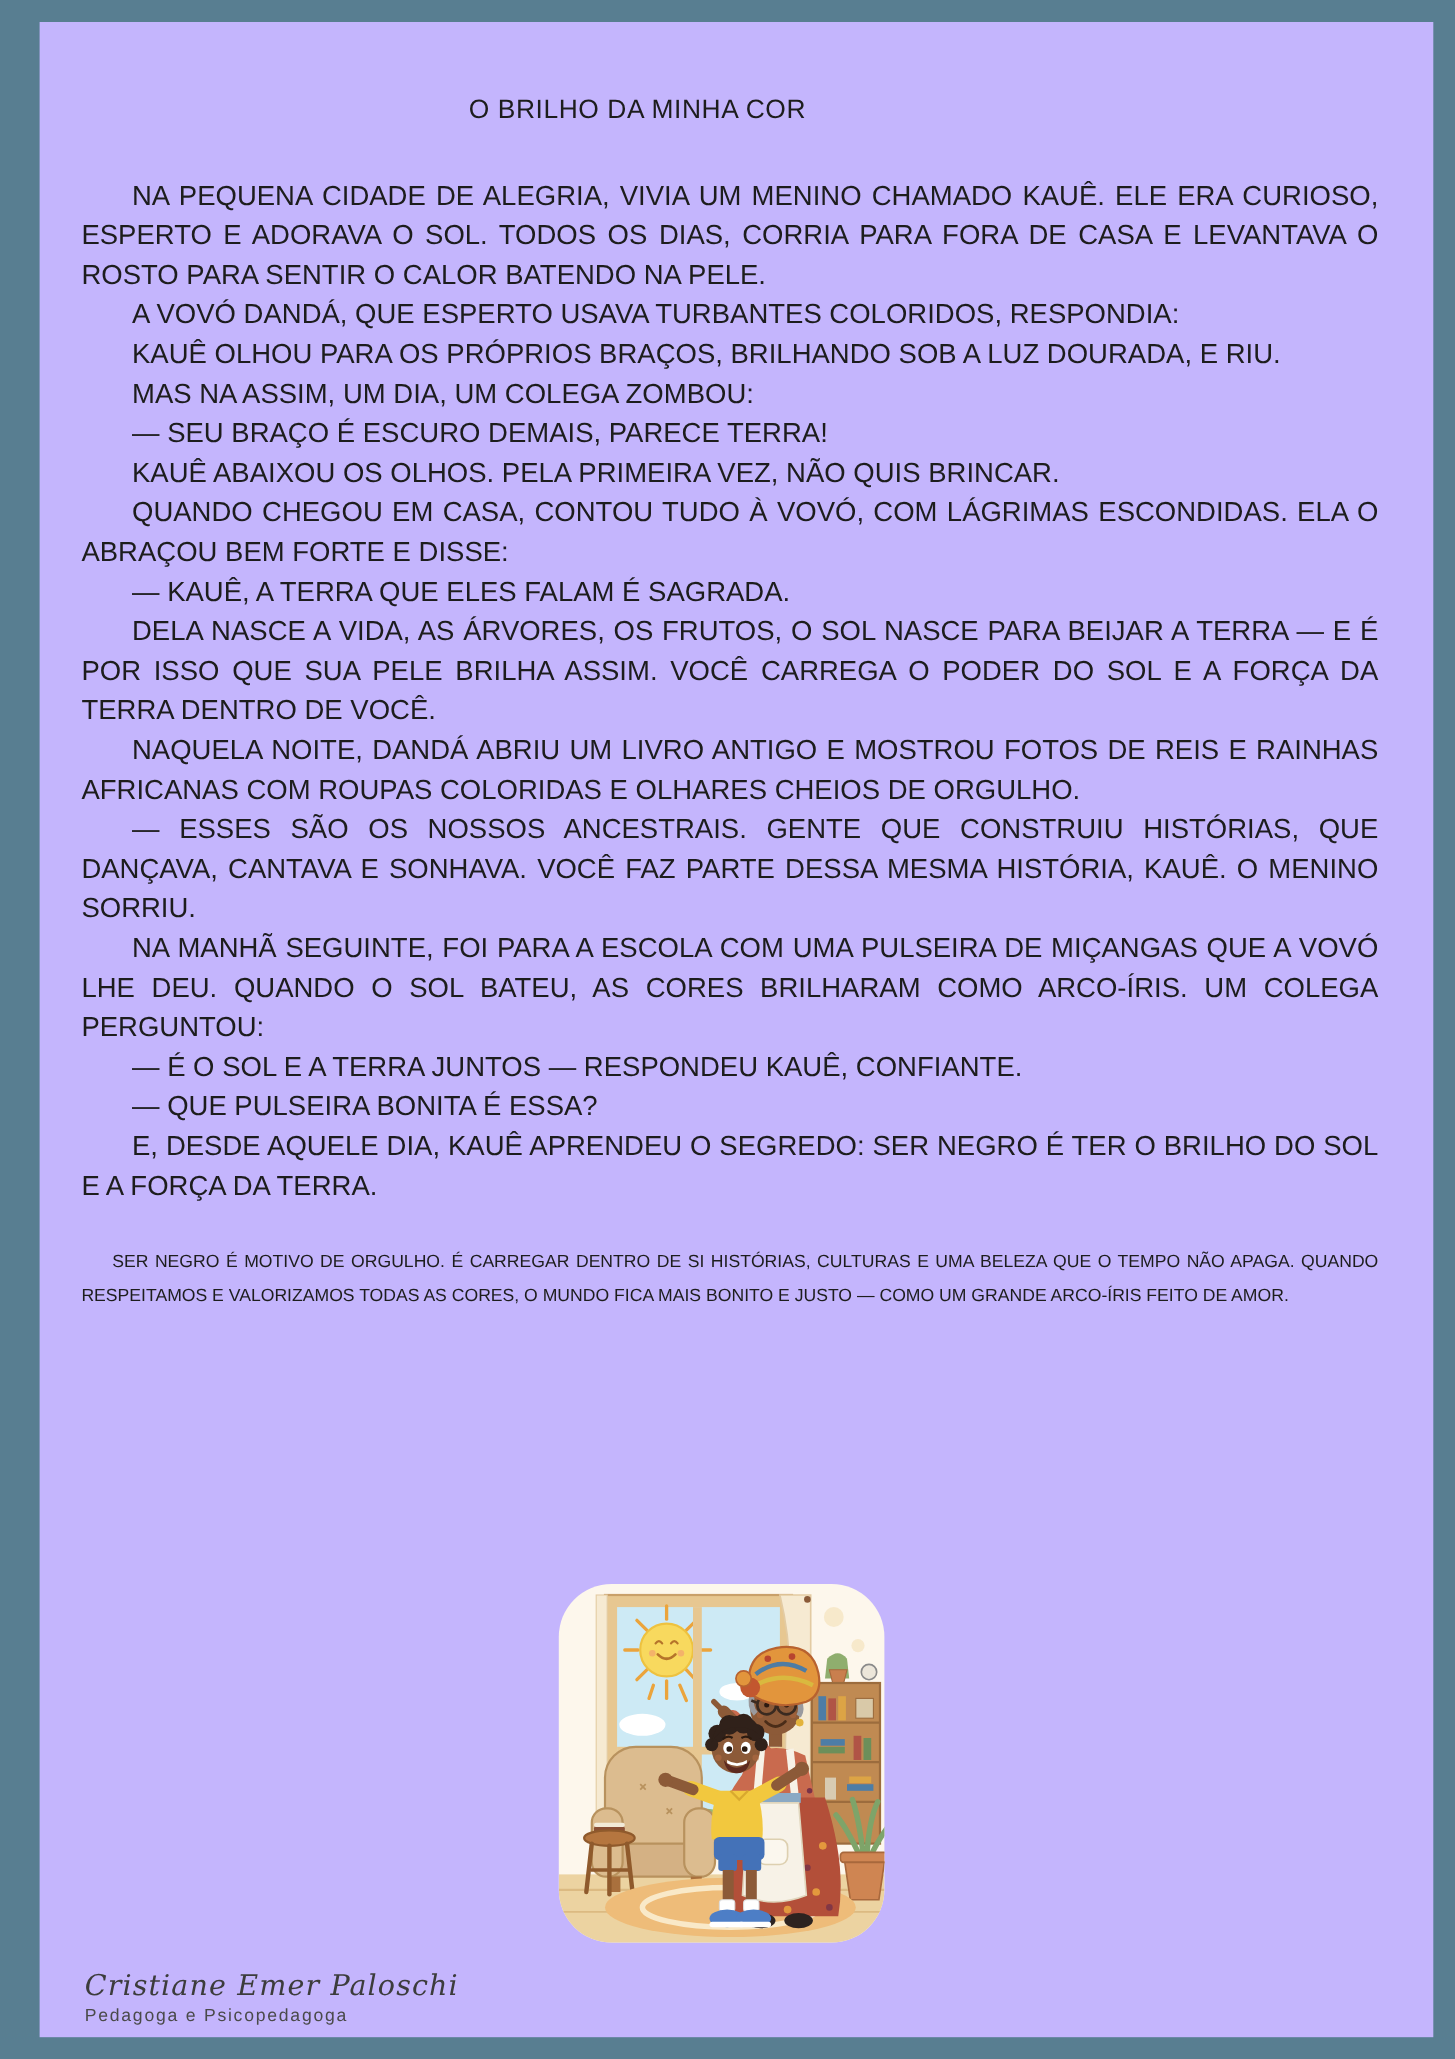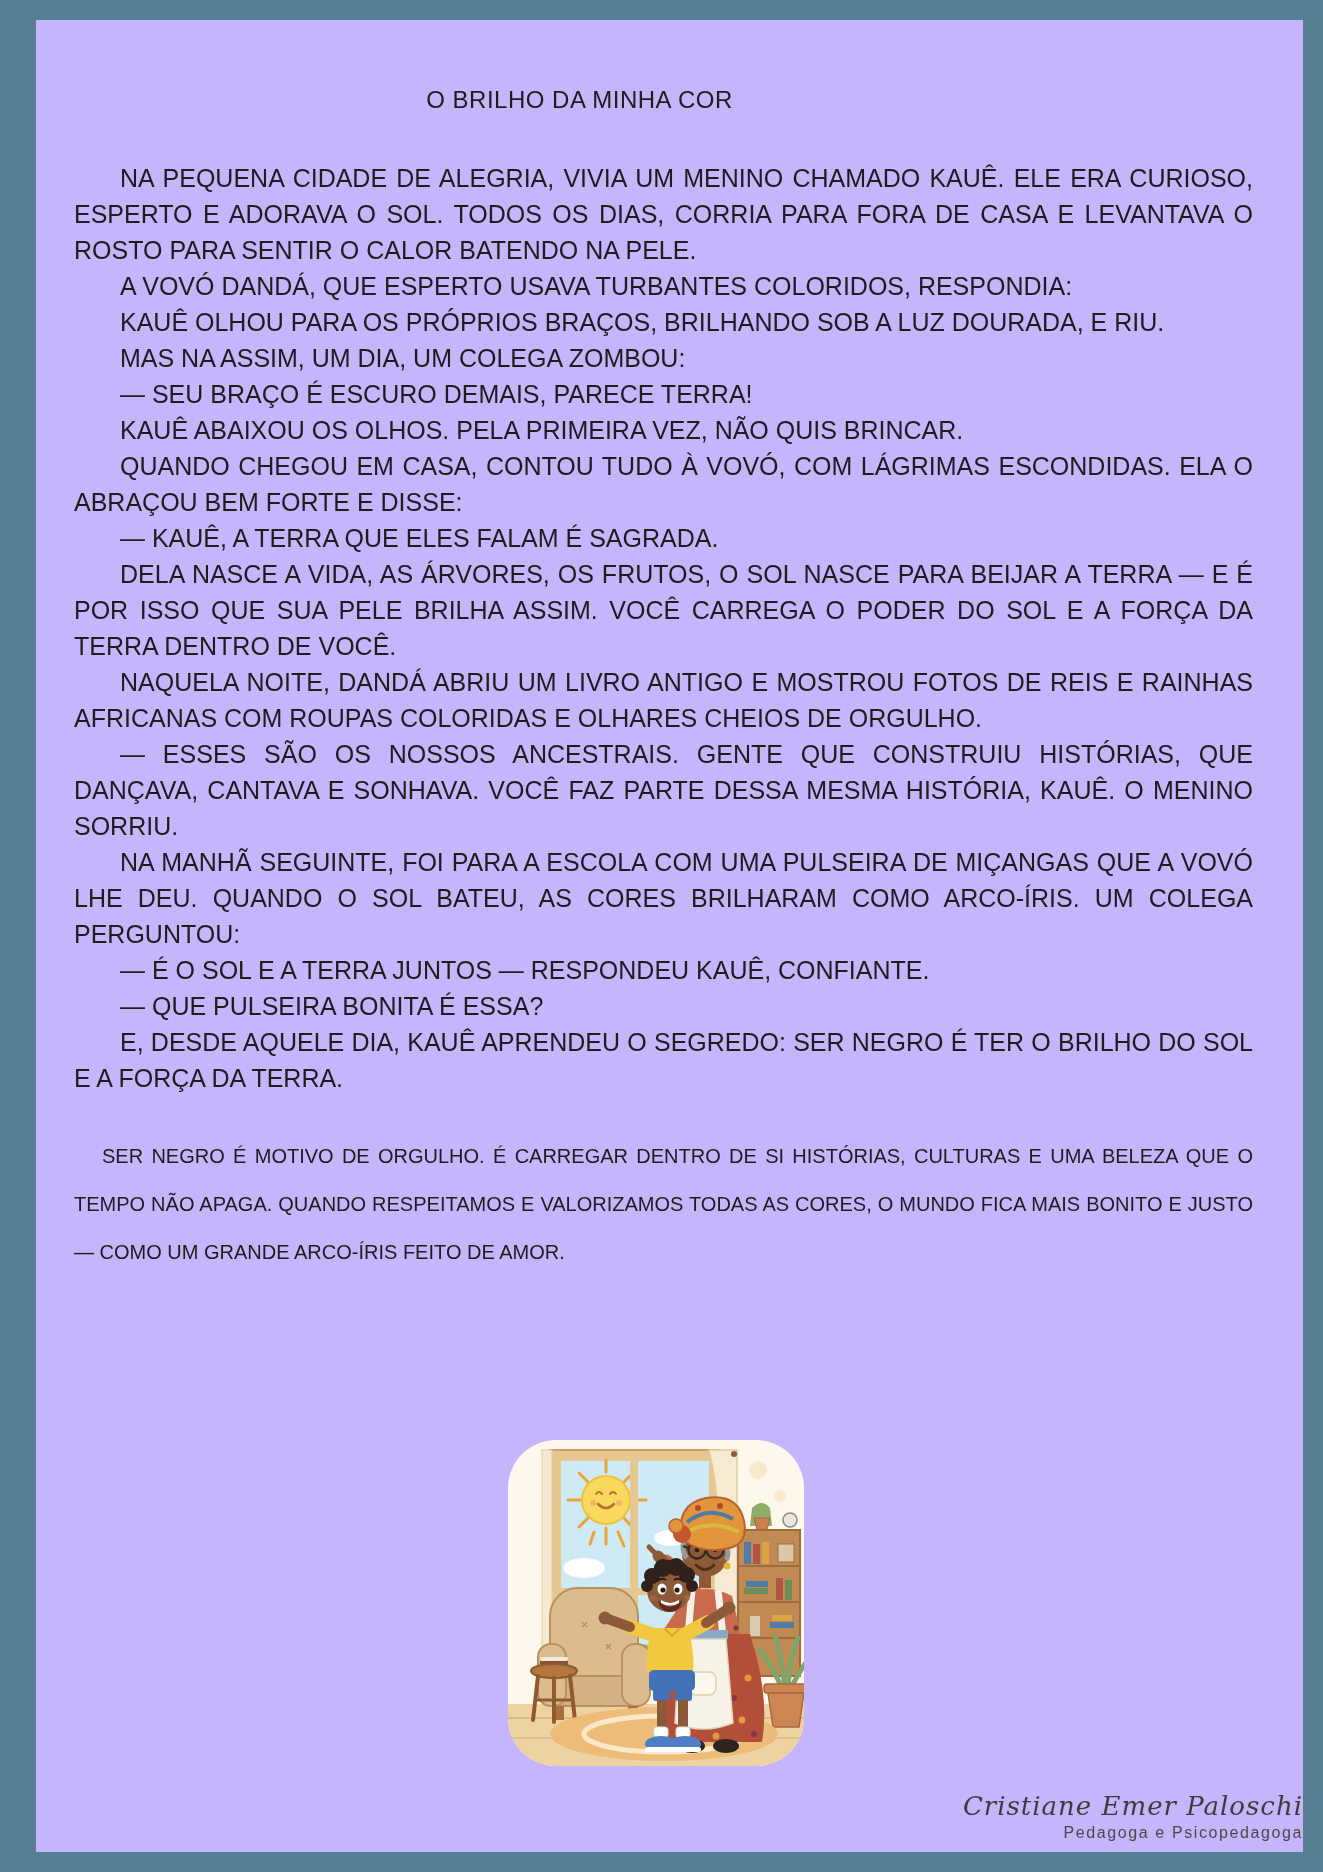--- a/index.html
+++ b/index.html
@@ -22,27 +22,28 @@
     font-size:24px;font-weight:400;letter-spacing:.5px;
     color:#1d1d1d;
   }
   .story{
     margin:46px 50px 0 38px;
     font-size:25px;line-height:36px;
     text-align:justify;
     color:#1d1d1d;
   }
   p.para{margin:0;text-indent:46px;}
-  p.closing{margin:36px 50px 0 38px;font-size:20px;line-height:48px;text-align:justify;color:#1d1d1d;text-indent:28px;}
+  p.closing{margin:36px 50px 0 38px;font-size:16px;line-height:31px;text-align:justify;color:#1d1d1d;text-indent:28px;}
   .illustration{
     position:absolute;left:470px;top:1418px;width:300px;height:330px;margin:0;
   }
   .signature{
     position:absolute;left:0;right:0;top:1772px;
-    text-align:right;
+    text-align:left;
+    padding-left:41px;
   }
   .sig-name{
     font-family:"DejaVu Serif",serif;
     font-style:italic;
     font-size:26px;line-height:28px;
     color:#3c3c3c;letter-spacing:1px;
   }
   .sig-role{
     margin-top:4px;
     font-size:16px;letter-spacing:1.6px;

